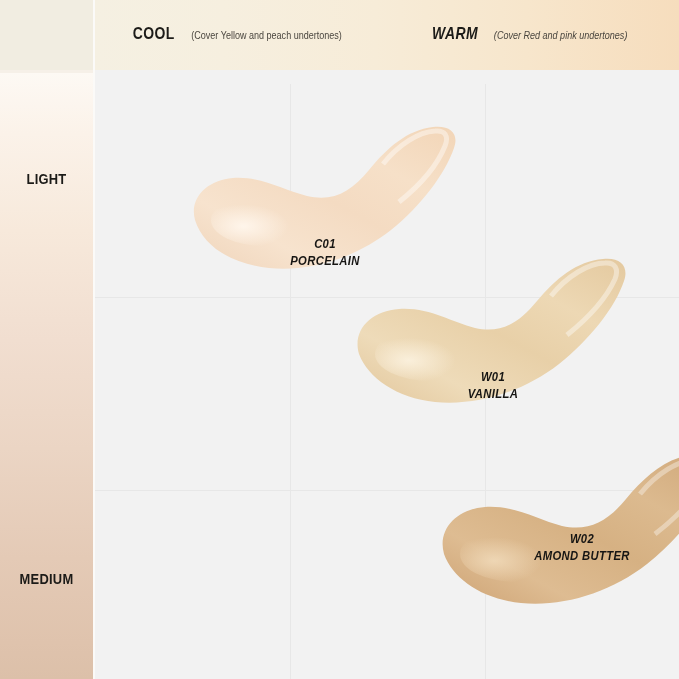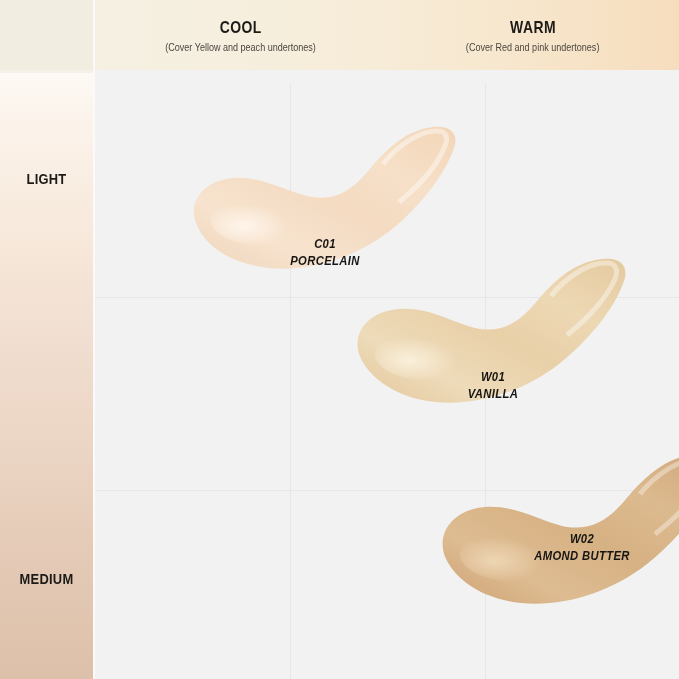--- a/index.html
+++ b/index.html
@@ -34,26 +34,26 @@
   .header {
     position:absolute;
     left:95px; top:0;
     width:584px; height:70px;
     background:linear-gradient(to right,#f5f0e2 0%, #f6efdf 22%, #f7ecd8 48%, #f7e6cc 74%, #f6ddbd 100%);
   }
   .header-cell {
     position:absolute;
     top:0; height:70px;
     display:flex;
-    flex-direction:column;
+    flex-direction:row;
     align-items:center;
     justify-content:center;
   }
   .header-cell.cool { left:0;   width:292px; }
-  .header-cell.warm { left:292px; width:292px; }
+  .header-cell.warm { left:292px; width:292px;font-style:italic; }
 
   .hdr-title {
     font-family:"Liberation Sans Narrow","Liberation Sans", sans-serif;
     font-weight:bold;
     font-size:17px;
     letter-spacing:0.6px;
     color:#1c1b18;
     transform:scaleX(0.82);
     transform-origin:center;
     margin-bottom:3px;

